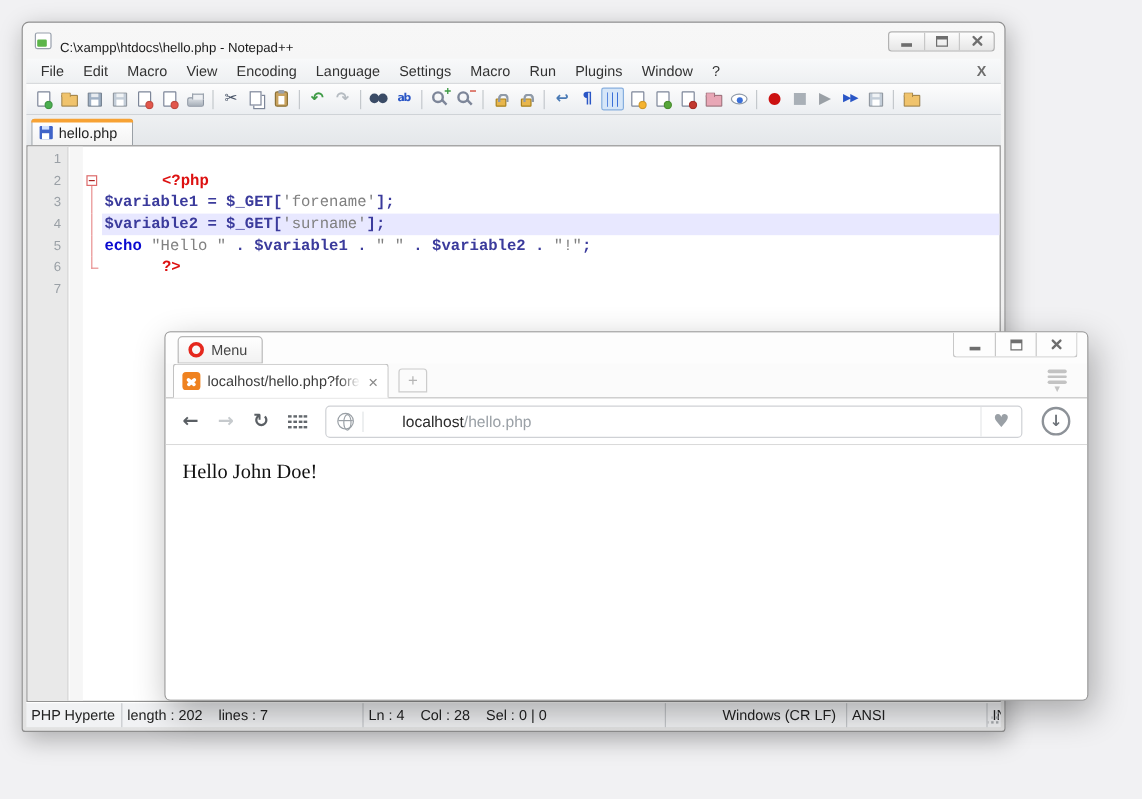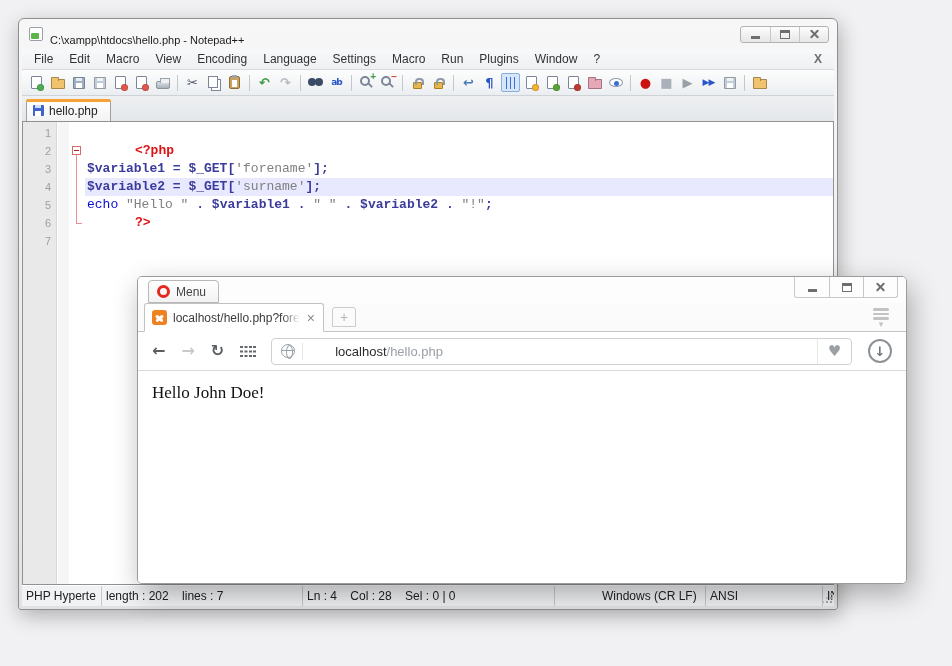--- a/index.html
+++ b/index.html
@@ -83,21 +83,21 @@
   .fold { flex:0 0 16px; position:relative; }
   .fbox { position:absolute; left:3px; top:4px; width:9px; height:9px; background:#fff; border:1px solid #dd6a6a; }
   .fbox::after { content:""; position:absolute; left:1px; right:1px; top:3px; height:1px; background:#a22; }
   .ftail { position:absolute; left:7px; top:13px; bottom:0; width:1px; background:#e89090; }
   .fmid { position:absolute; left:7px; top:0; height:18px; width:1px; background:#e89090; }
   .fend { position:absolute; left:7px; top:0; width:6px; height:10px; border-left:1px solid #e89090; border-bottom:1px solid #e89090; }
   .code { flex:1; white-space:pre; padding-left:2px; }
   .row.current .code { background:var(--cur-line); }
   .seg-tag { color:var(--php-tag); font-weight:bold;margin-left:48px; }
   .seg-var { color:var(--php-var); font-weight:bold; }
-  .seg-kw  { color:var(--php-kw); font-weight:normal; }
+  .seg-kw  { color:var(--php-kw); font-weight:bold; }
   .seg-str { color:var(--php-str); }
 
   .np-statusbar { height:21px; margin:0 3px 3px 3px; background:#f1f2f4; border-top:1px solid #fff;
     display:flex; align-items:stretch; font-size:12px; color:#222; }
   .sb-cell { border-right:1px solid #c6c9cc; padding:3px 4px 0 4px; white-space:pre; overflow:hidden; }
   .sb-doc { flex:0 0 80px; } .sb-len { flex:0 0 201px; } .sb-cur { flex:0 0 252px; }
   .sb-eol { flex:0 0 108px;margin-left:43px; } .sb-enc { flex:0 0 117px; }
   .sb-ins { flex:1; border-right:none; position:relative; }
   .grip { position:absolute; right:2px; bottom:3px; width:2px; height:2px; background:#a7abaf;
     box-shadow:-4px 0 #a7abaf, 0 -4px #a7abaf, -8px 0 #c7cacd, 0 -8px #c7cacd, -4px -4px #c7cacd; }

